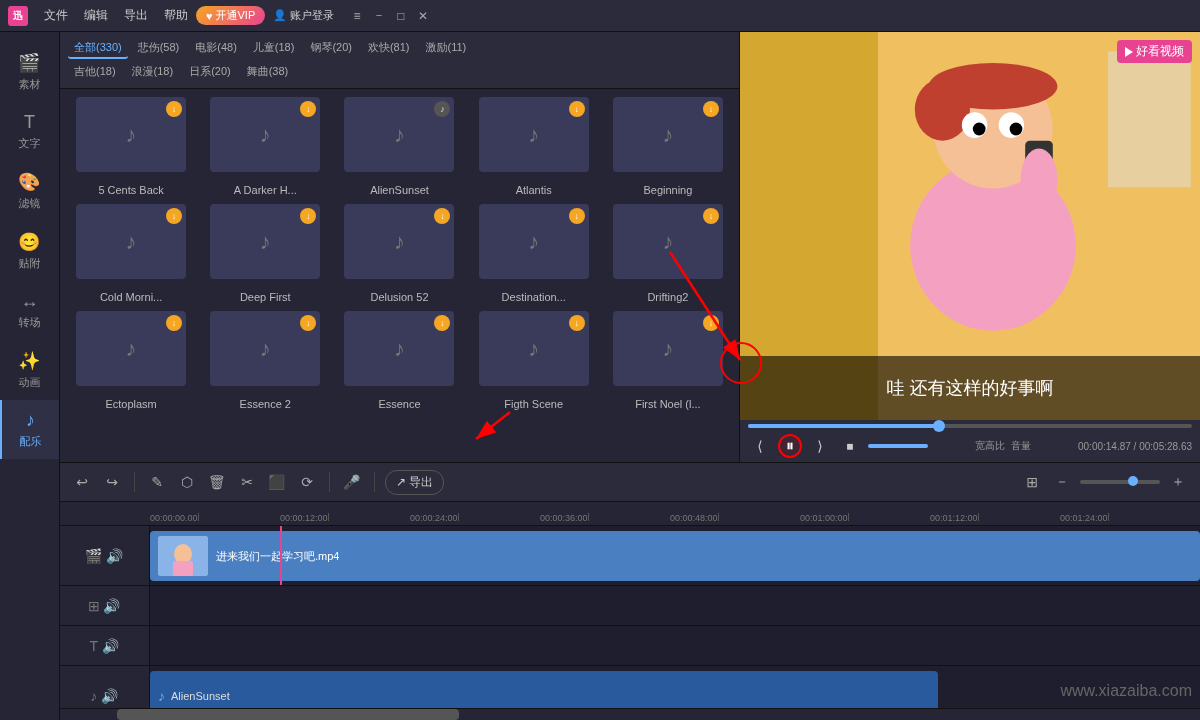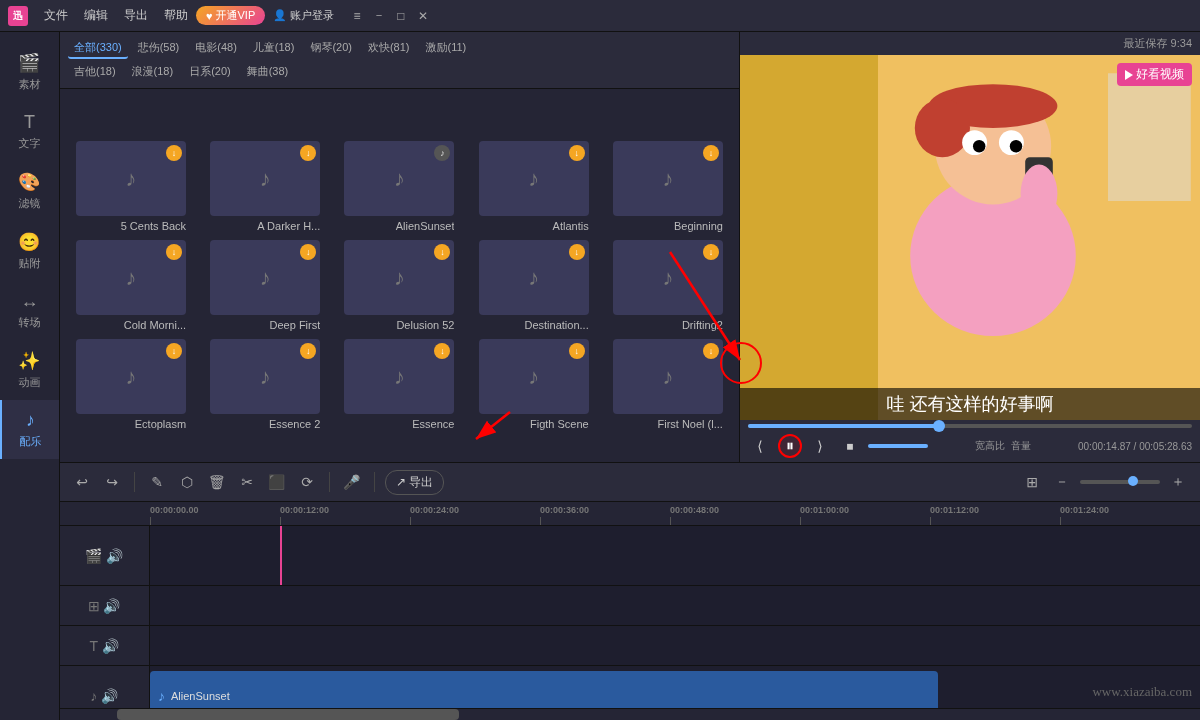--- a/index.html
+++ b/index.html
@@ -109,21 +109,20 @@
       height: 430px;
     }
 
     
     #media-panel {
       width: 680px;
       background: #252535;
       border-right: 1px solid #111;
       display: flex;
       flex-direction: column;
-      gap: 44px;
     }
     #filter-tabs {
       padding: 6px 8px 4px;
       background: #2b2b3b;
       border-bottom: 1px solid #111;
     }
     .filter-row {
       display: flex;
       flex-wrap: wrap;
       gap: 4px;
@@ -194,22 +193,22 @@
       width: 16px; height: 16px;
       background: #555;
       border-radius: 50%;
       display: flex; align-items: center; justify-content: center;
       font-size: 9px;
       color: #ddd;
     }
     .music-title {
       font-size: 11px;
       color: #bbb;
-      margin-top: 4px;
-      text-align: right;
+      margin-top: 12px;
+      text-align: center;
       width: 110px;
       overflow: hidden;
       text-overflow: ellipsis;
       white-space: nowrap;
     }
 
     
     #preview-panel {
       flex: 1;
       background: #1a1a28;
@@ -249,21 +248,21 @@
       position: relative;
     }
     
     .subtitle-bar {
       position: absolute;
       bottom: 0;
       left: 0; right: 0;
       background: rgba(0,0,0,0.6);
       color: white;
       text-align: center;
-      padding: 4px;
+      padding: 20px;
       font-size: 18px;
     }
     
     .haokan-logo {
       position: absolute;
       top: 8px;
       right: 8px;
       background: #e84393;
       color: white;
       border-radius: 4px;
@@ -414,24 +413,23 @@
       height: 24px;
       background: #252535;
       border-bottom: 1px solid #111;
       display: flex;
       align-items: flex-end;
       overflow: hidden;
       padding-left: 90px;
     }
     .ruler-mark {
       display: flex;
-      flex-direction: column;
+      flex-direction: row;
       align-items: flex-start;
       min-width: 130px;
-      font-weight: bold;
     }
     .ruler-label { font-size: 9px; color: #777; padding-bottom: 2px; }
     .ruler-tick { width: 1px; height: 8px; background: #555; }
 
     #timeline-tracks {
       flex: 1;
       position: relative;
       overflow-y: auto;
       overflow-x: hidden;
     }
@@ -546,23 +544,22 @@
       width: 100%; height: 100%;
       pointer-events: none;
       z-index: 200;
     }
 
     
     .watermark {
       position: absolute;
       bottom: 20px;
       right: 8px;
-      font-size: 13px;
+      font-size: 16px;
       color: #666;
-      font-family: Liberation Serif, serif;
     }
   </style>
 </head>
 <body>
 
 <div id="title-bar">
   <div class="app-icon">
     <span>迅</span>
   </div>
   <div class="menu-bar">
@@ -748,23 +745,20 @@
             <div class="music-thumb">
               <span class="note-icon">♪</span>
               <div class="download-badge">↓</div>
             </div>
             <span class="music-title">First Noel (l...</span>
           </div>
         </div>
       </div>
 
       <div id="preview-panel">
-        <div id="preview-top">
-          <span>最近保存 9:34</span>
-        </div>
         <div id="video-frame">
 
           <div class="cartoon-bg">
             <div class="cartoon-scene">
               
               <svg width="100%" height="100%">
 
                 <rect width="100%" height="100%" fill="#f0c060"></rect>
 
                 <rect x="0" y="0" width="30%" height="100%" fill="#d4a830"></rect>
@@ -889,20 +883,30 @@
       </div>
 
       <div id="timeline-tracks">
 
         <div class="track-row">
           <div class="track-controls">
             <span class="track-ctrl-icon">🎬</span>
             <span class="track-ctrl-icon">🔊</span>
           </div>
           <div class="track-content">
+            <div class="video-clip">
+              <div class="video-clip-thumb">
+                <svg width="50" height="40">
+                  <rect width="50" height="40" fill="#8ab4e8"></rect>
+                  <ellipse cx="25" cy="18" rx="9" ry="10" fill="#f5c095"></ellipse>
+                  <rect x="15" y="25" width="20" height="15" rx="2" fill="#f4a0c0"></rect>
+                </svg>
+              </div>
+              <span class="video-clip-title">进来我们一起学习吧.mp4</span>
+            </div>
             <div class="playhead"></div>
           </div>
         </div>
 
         <div class="track-row" style="height:40px">
           <div class="track-controls">
             <span class="track-ctrl-icon">⊞</span>
             <span class="track-ctrl-icon">🔊</span>
           </div>
           <div class="track-content"></div>

